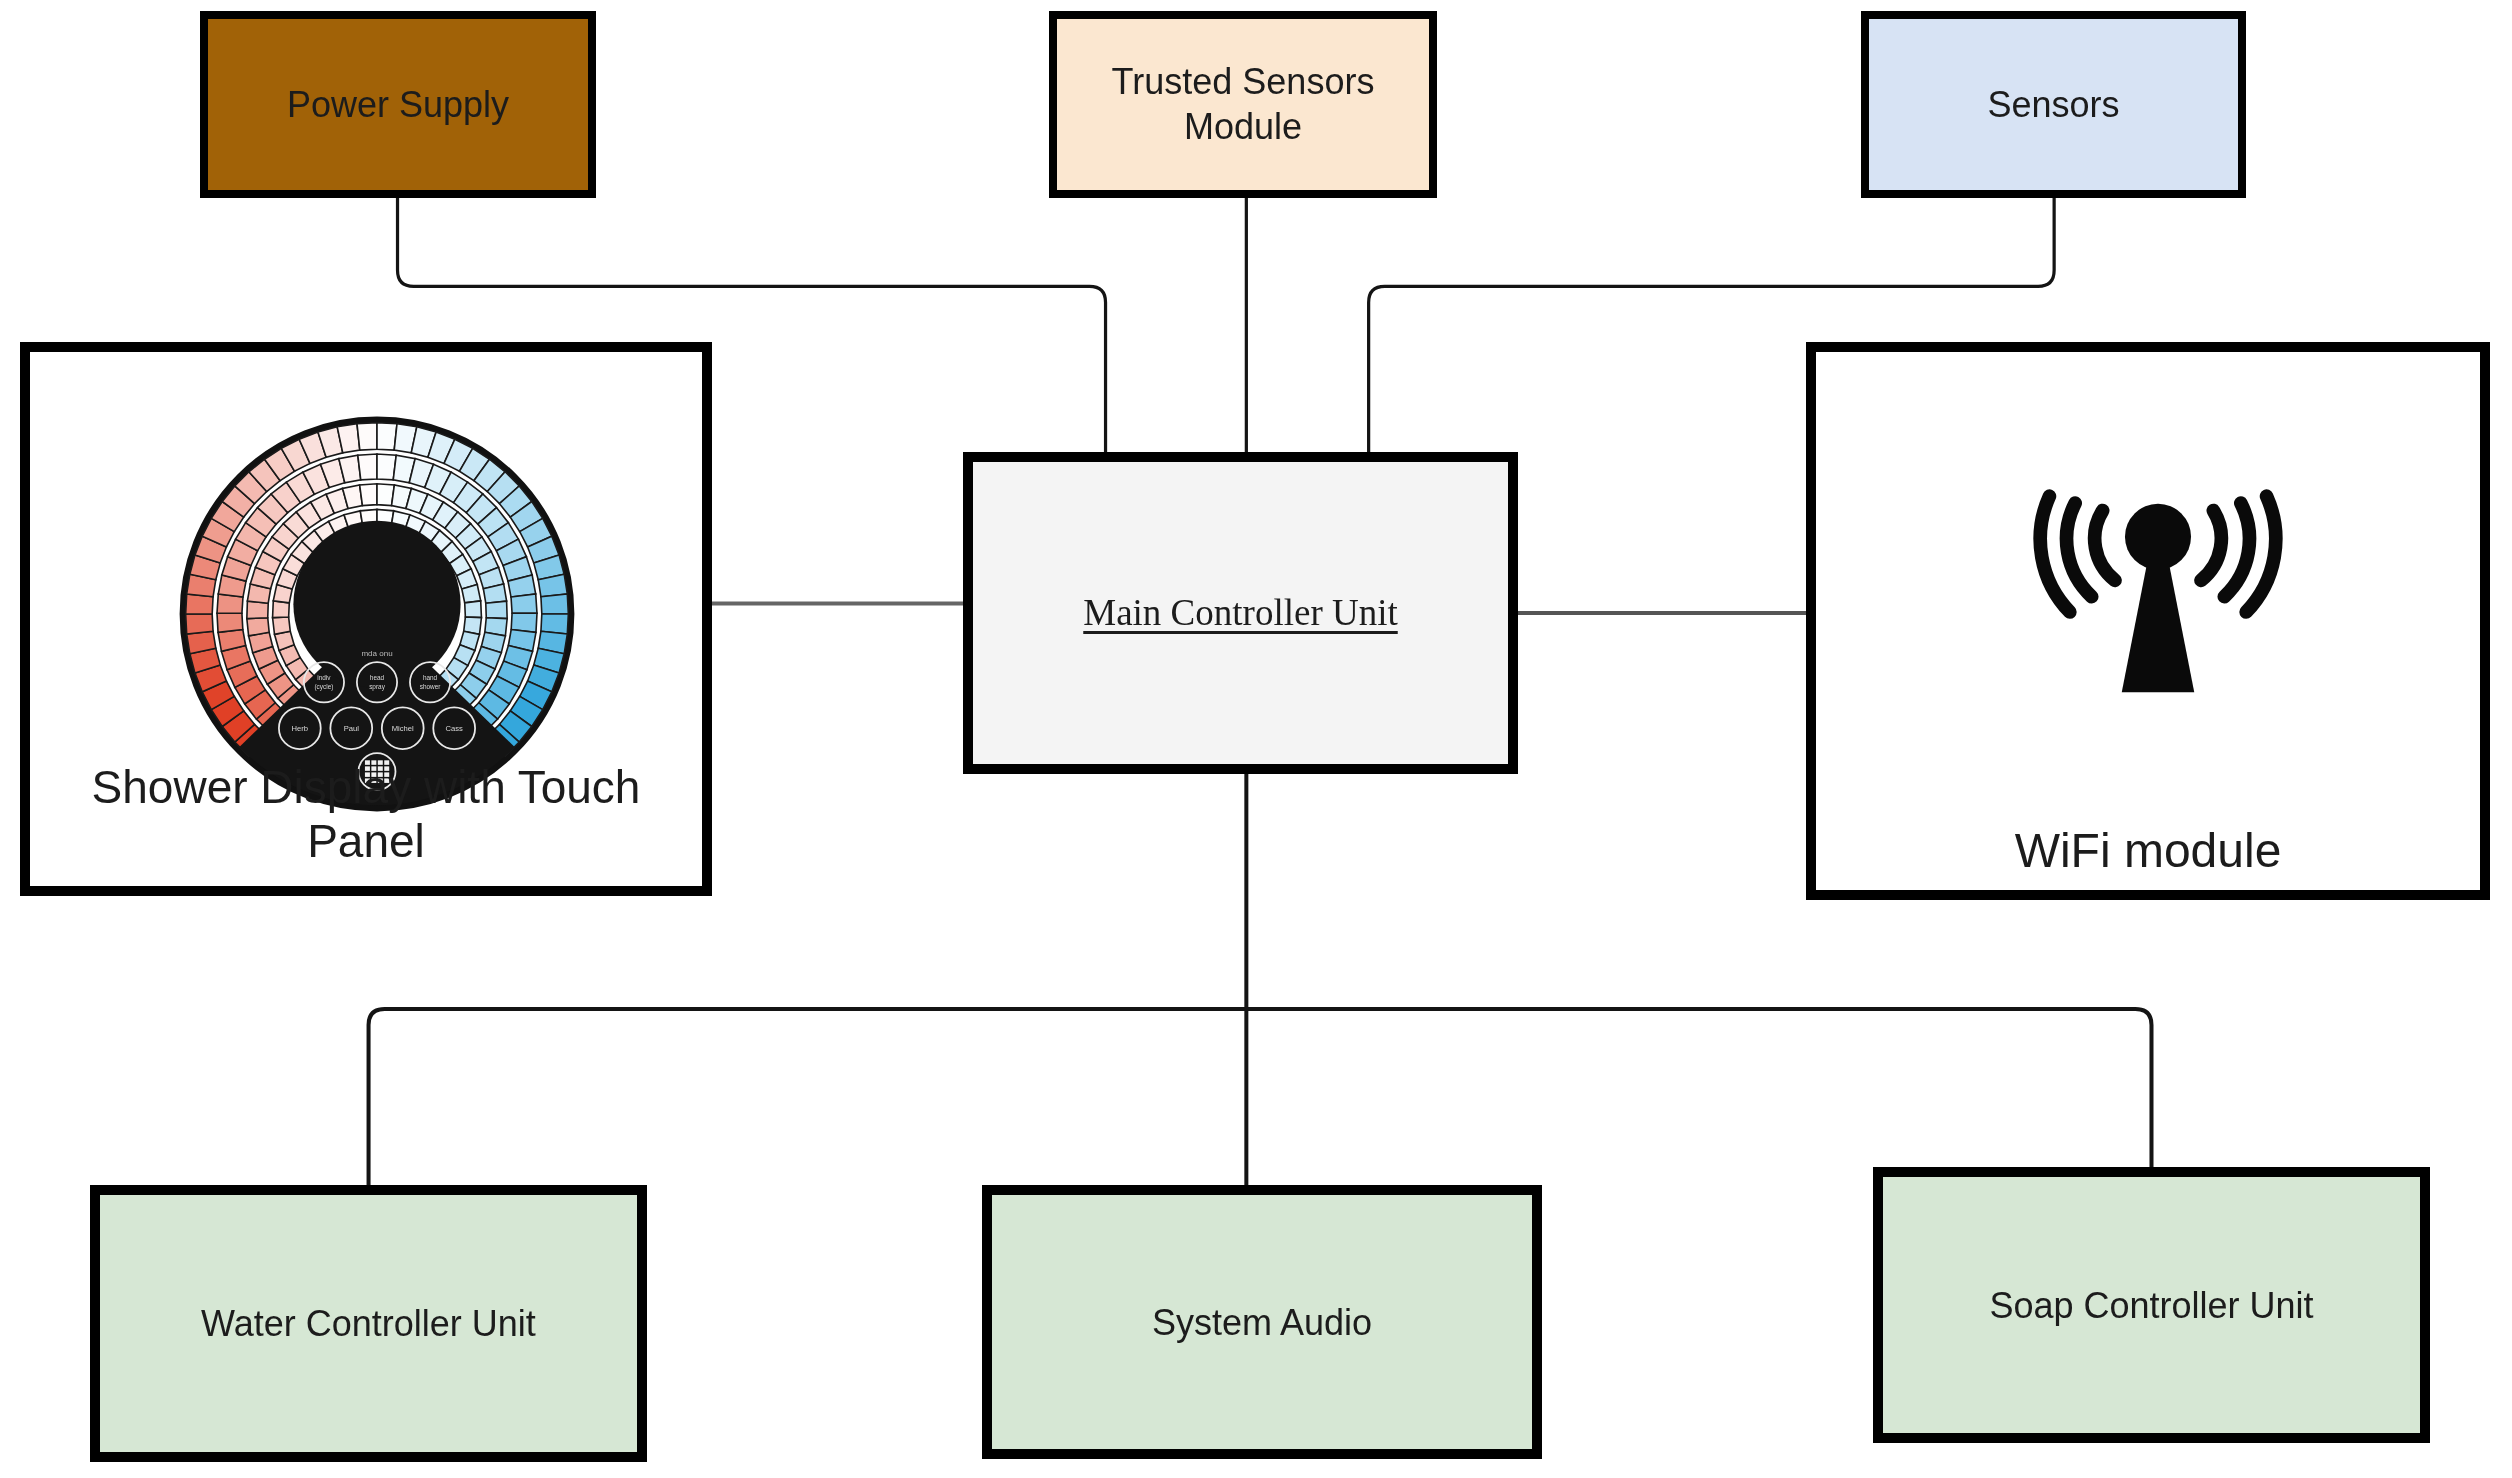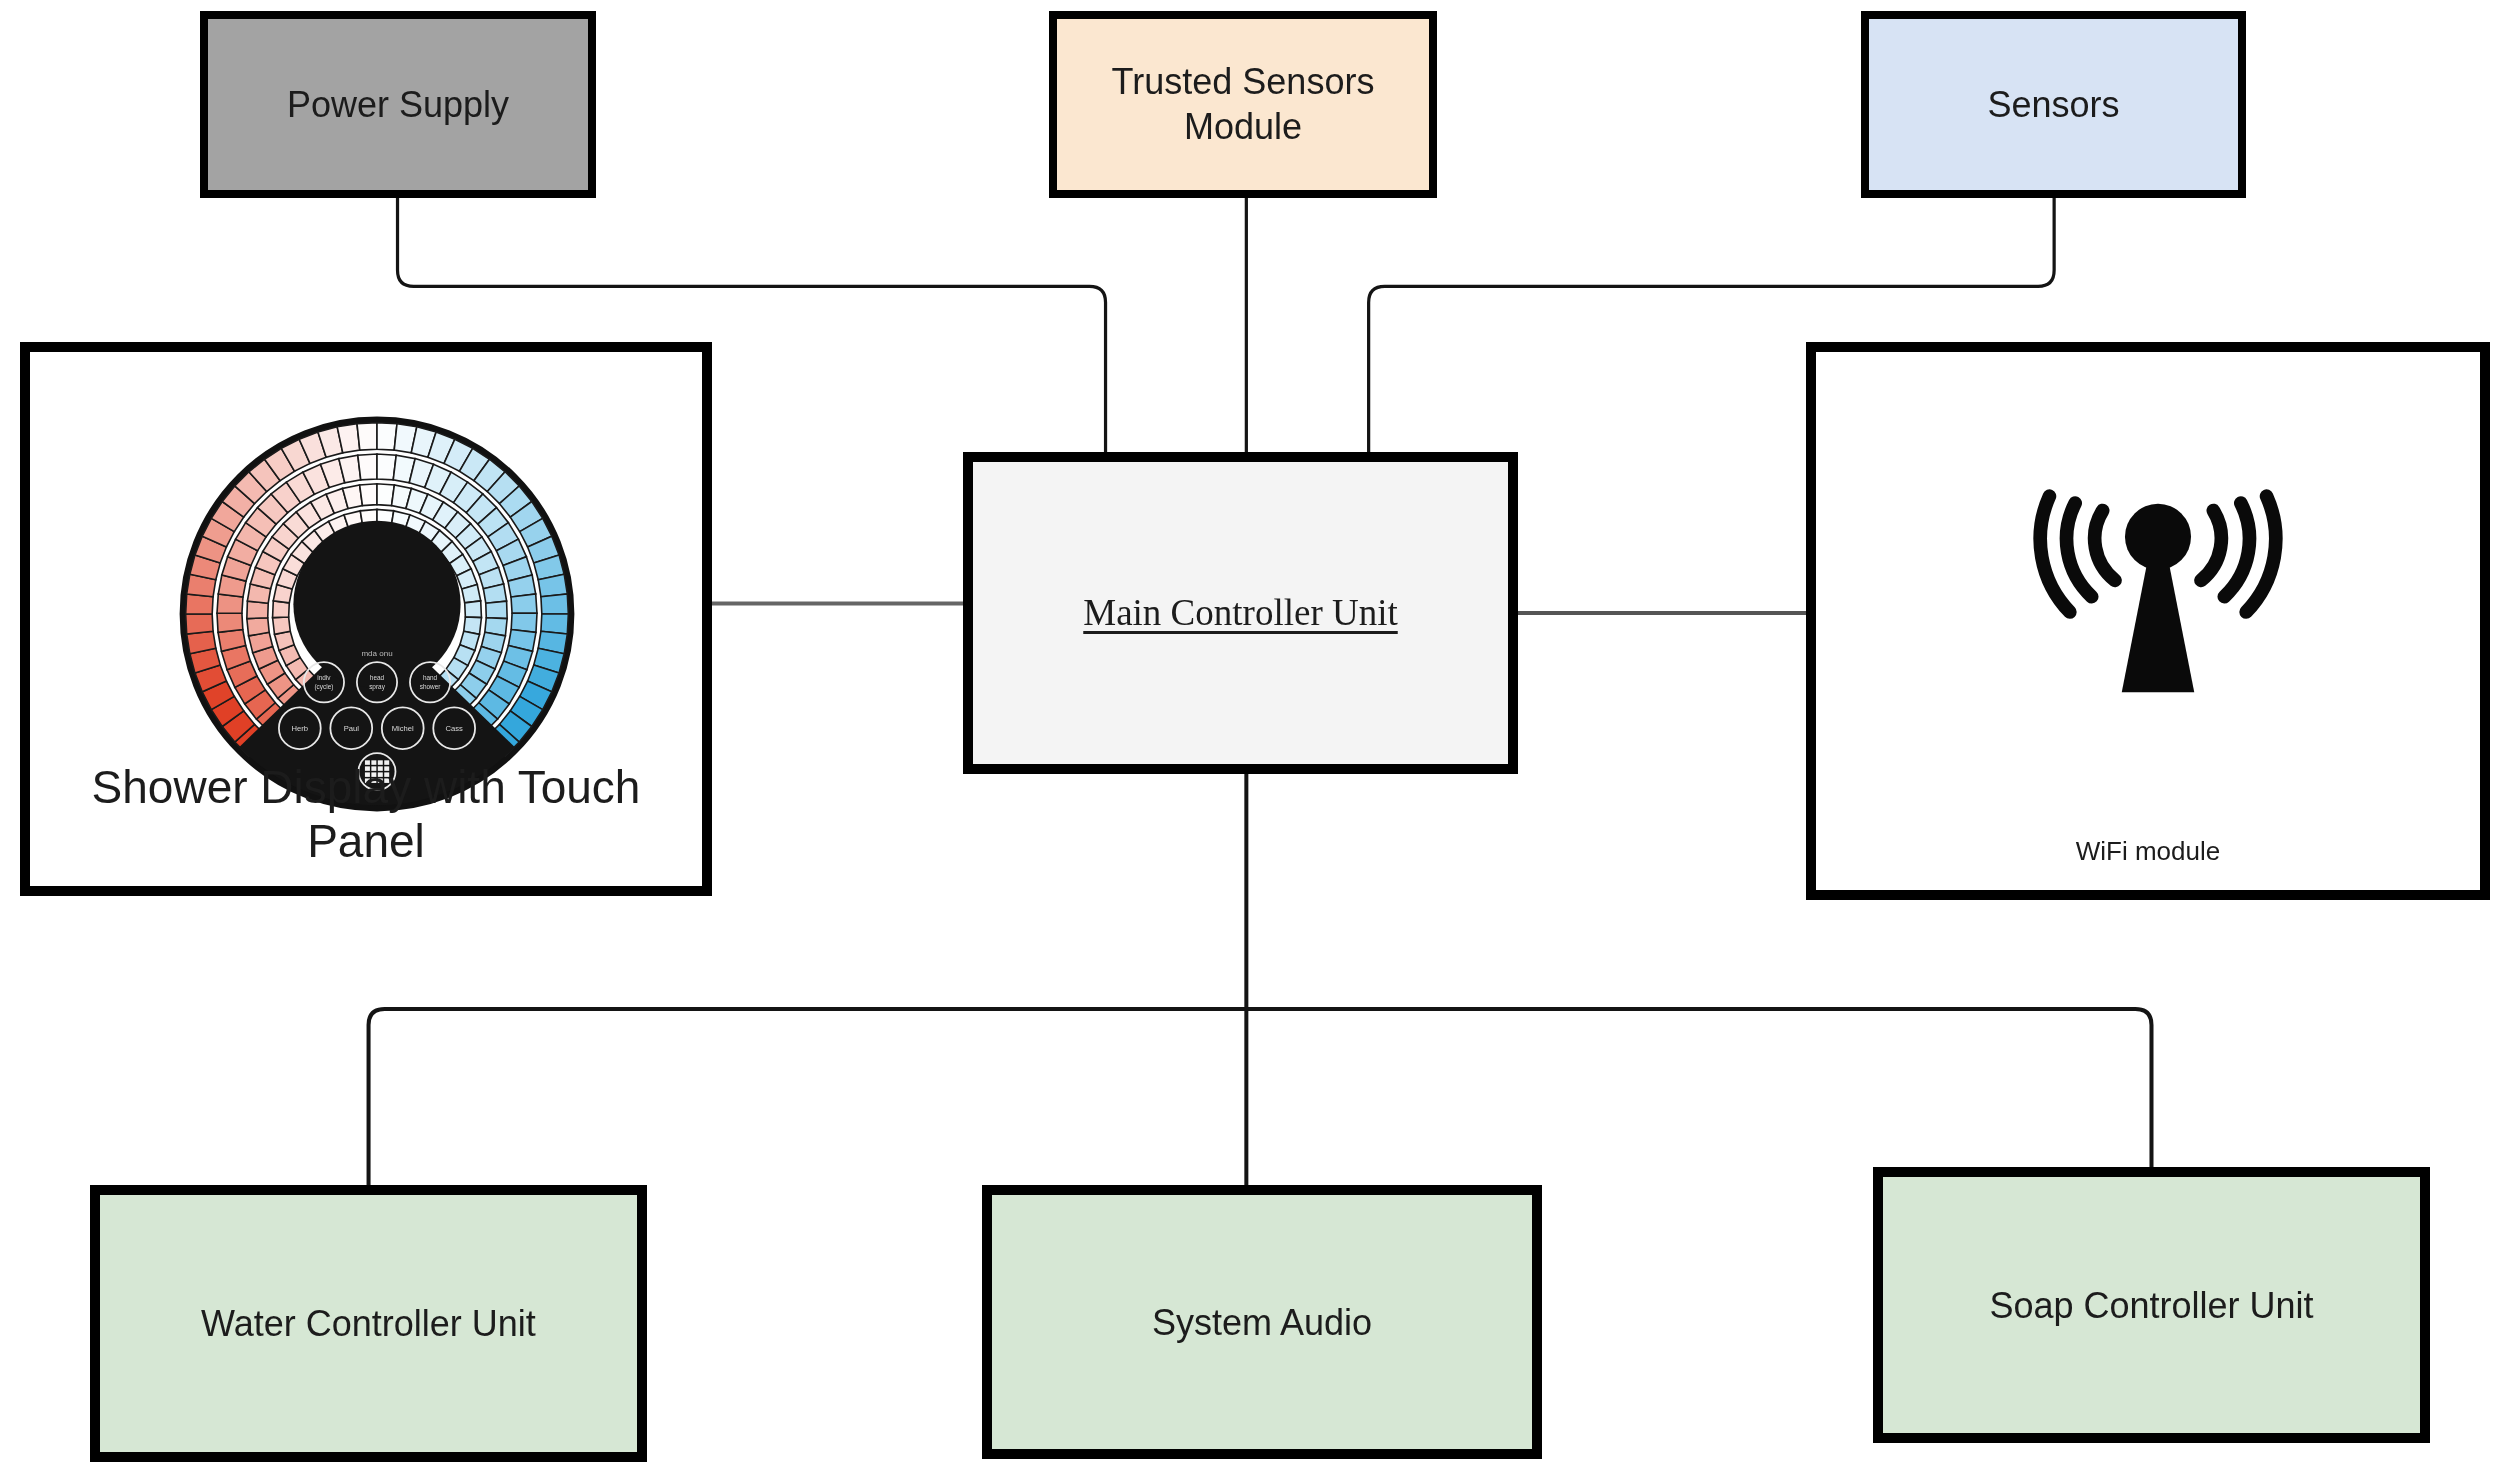--- a/index.html
+++ b/index.html
@@ -37,21 +37,21 @@
 
     <path d="M880,750 L1202,750" fill="none" stroke="#666666" stroke-width="5"></path>
 
     <path d="M1882,762 L2250,762" fill="none" stroke="#555555" stroke-width="5"></path>
 
     <path d="M1549,958 L1549,1478" fill="none" stroke="#141414" stroke-width="5"></path>
 
     <path d="M458,1478 L458,1274 Q458,1254 478,1254 L2654,1254 Q2674,1254 2674,1274 L2674,1455" fill="none" stroke="#141414" stroke-width="5"></path>
   </svg>
 
-  <div class="node n-small" style="left:200px;top:10.5px;width:396px;height:187px;background:#a3a3a3;">
+  <div class="node n-small" style="left:200px;top:10.5px;width:396px;height:187px;background:#a16207;">
     <div class="lbl">Power Supply</div>
   </div>
 
   <div class="node n-small" style="left:1049px;top:10.5px;width:388px;height:187px;background:#fbe7d0;">
     <div class="lbl" style="width:338px;">Trusted Sensors Module</div>
   </div>
 
   <div class="node n-small" style="left:1861px;top:10.5px;width:385px;height:187px;background:#d7e3f4;">
     <div class="lbl">Sensors</div>
   </div>
@@ -270,21 +270,21 @@
           <g transform="rotate(10 0 -45)">
             <path d="M 62 -89 A 66 66 0 0 1 62 -1"></path>
             <path d="M 94 -104 A 98 98 0 0 1 94 14"></path>
             <path d="M 124 -118 A 130 130 0 0 1 124 28"></path>
           </g>
         </g>
         <circle cx="0" cy="-45" r="41" fill="#0a0a0a"></circle>
         <path d="M -14 -10 L 14 -10 L 45 148 L -45 148 Z" fill="#0a0a0a"></path>
       </svg>
     </div>
-    <div class="caption" style="font-size:26px;bottom:23px;">WiFi module</div>
+    <div class="caption" style="font-size:48px;bottom:12px;">WiFi module</div>
   </div>
 
   <div class="node n-green" style="left:90px;top:1185px;width:557px;height:277px;">
     <div class="lbl">Water Controller Unit</div>
   </div>
 
   <div class="node n-green" style="left:958px;top:1185px;width:560px;height:274px;margin-left:24px;">
     <div class="lbl">System Audio</div>
   </div>
 

